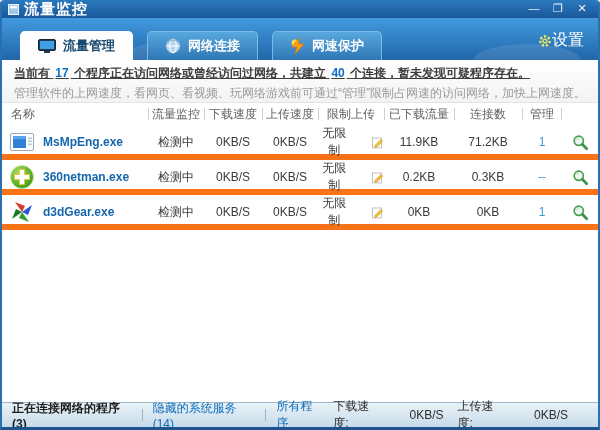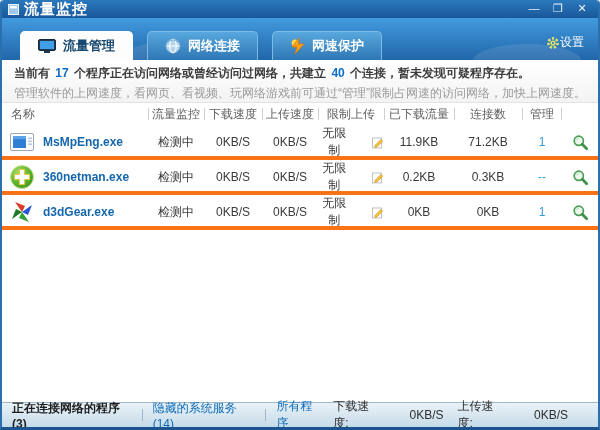--- a/index.html
+++ b/index.html
@@ -39,44 +39,44 @@
     height:29px; padding:0 17px; display:flex; align-items:center; gap:7px;
     font-size:13px; font-weight:bold; color:#fff; cursor:pointer;
     background:linear-gradient(#58a7de,#2e77b5);
     border:1px solid #7cbae7; border-bottom:none; border-radius:5px 5px 0 0;
   }
   .tab.active {
     background:#fdfdfd; color:#17486f; border-color:#fdfdfd;
   }
   .settings {
     position:absolute; right:14px; bottom:9px; display:flex; align-items:center; 
-    color:#fff; font-size:12px; cursor:pointer;
+    color:#fff; font-size:16px; cursor:pointer;
   }
 
   
   .notice {
     flex:0 0 35px; padding:5px 12px 0 12px;
     background:linear-gradient(#ffffff,#f3f3f3);
     border-bottom:1px solid #e3e3e3;
   }
-  .notice .line1 { color:#3c3c3c; font-weight:bold; }
+  .notice .line1 { color:#3c3c3c; font-weight:bold;text-decoration:underline; }
   .notice .line1 .num { color:#0d6fc8; padding:0 2px; }
   .notice .line2 { color:#9a9a9a; margin-top:3px; }
 
   
   .grid { display:grid; grid-template-columns:146px 56px 58px 56px 66px 70px 68px 40px 36px; align-items:center; }
   .thead { flex:0 0 22px; height:22px; color:#5f5f5f; }
   .th { position:relative; text-align:center; height:22px; line-height:22px; }
   .th.first { text-align:left; padding-left:9px; }
   .th:not(.first)::before, .th.last::after {
     content:""; position:absolute; left:0; top:5px; height:12px; width:1px; background:#cfcfcf;
   }
   .th.last::after { left:auto; right:0; }
 
-  .trow { height:35px; border-bottom:4px solid #f97316; cursor:default; }
+  .trow { height:35px; border-bottom:6px solid #f97316; cursor:default; }
   .td { text-align:center; color:#3a3a3a; }
   .td.name { display:flex; align-items:center; text-align:left; padding-left:7px; gap:8px; }
   .td.name .pname { color:#1566ad; font-weight:bold; }
   .td.limit { display:flex; align-items:center; justify-content:center; gap:22px; }
   .td.conn { color:#3a9bd5; }
   .td.manage { display:flex; justify-content:center; }
   .prog-icon { width:26px; height:26px; flex:0 0 26px; }
   .edit-icon, .mag-icon { cursor:pointer; }
 
   .filler { flex:1 1 auto; background:#fff; }

